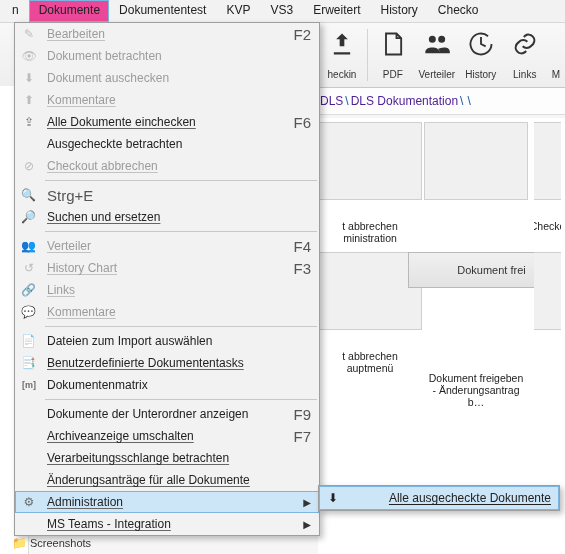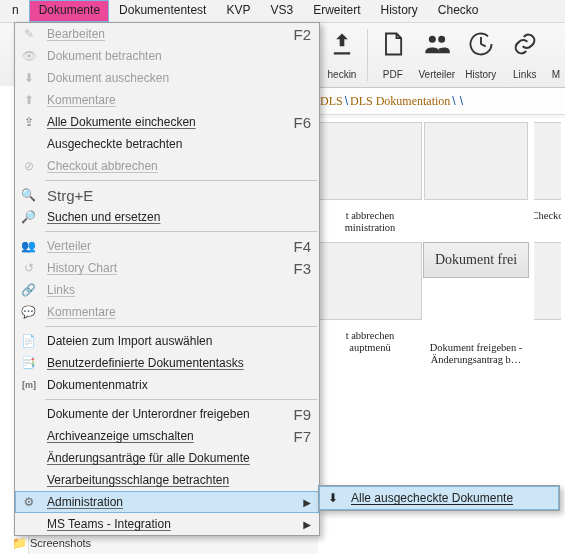--- a/index.html
+++ b/index.html
@@ -65,41 +65,41 @@
   .pathbar {
     display: flex;
     align-items: center;
     height: 22px;
     padding: 2px 6px 2px 320px;
     background: #fdfdfd;
     border-bottom: 1px solid #ddd;
     white-space: nowrap;
     overflow: hidden;
   }
-  .pathbar a { color: #a16207; cursor: default; font-family: Liberation Serif, serif; }
+  .pathbar a { color: #4c1d95; cursor: default; }
   .pathbar .slash { color:#1657a0; padding: 0 2px;}
 
   
   .thumbs {
     position: absolute;
     left: 318px;
     top: 118px;
     right: 0;
     bottom: 0;
     padding: 4px;
     background: #fff;
   }
   .trow { display:flex; gap:10px; margin-bottom:8px;}
-  .titem { width:96px; display:flex; flex-direction:column; align-items:center; gap:10px;font-family:Liberation Serif, serif; }
+  .titem { width:96px; display:flex; flex-direction:column; align-items:center; gap:20px; }
   .titem .timg { width:104px; height:78px; background:#f0f0f0; border:1px solid #cfcfcf; box-sizing:border-box; }
   .titem .tlab { font-size:10.5px; line-height:12px; text-align:center; color:#222; max-height:38px; overflow:hidden; }
   .btnbig {
     width:104px; height:34px; background:linear-gradient(#f0f0f0,#e2e2e2);
     border:1px solid #b9b9b9; display:flex; align-items:center; justify-content:center;
-    font-size:14px; color:#333;
+    font-size:11px; color:#333;padding-left:31px;
   }
 
   
   .tree {
     position:absolute; left:0; top:86px; bottom:0; width:28px;
     background:#ffffff; border-right:1px solid #ddd;
   }
 
   
   .dropdown {
@@ -148,21 +148,21 @@
     width: 240px;
     background:#f2f2f2;
     border:1px solid #9e9e9e;
     box-shadow: 3px 3px 6px rgba(0,0,0,.25);
   }
   .submenu .row {
     display:flex; align-items:center; height:24px; padding:0 8px 0 4px; gap:8px;
   }
   .submenu .row.highlight { background:#cde6f7; outline:1px solid #7bb5e0; outline-offset:-1px;}
   .submenu .row .ic { width:20px; flex:0 0 20px; display:flex; align-items:center; justify-content:center;}
-  .submenu .row .lab { flex:1; }
+  .submenu .row .lab { flex:1;text-align:right; }
   .submenu .row .lab.u { text-decoration: underline; text-underline-offset:2px;}
 
   
   .belowtree {
     position:absolute; left:12px; top:536px; font-size:11px; color:#333;
   }
   .folder-ico { color:#e8a33d; font-size:12px; margin-right:3px;}
 </style>
 </head>
 <body>
@@ -327,35 +327,35 @@
     <span class="ic">📑</span>
     <span class="lab u">Benutzerdefinierte Dokumententasks</span>
   </div>
   <div class="row">
     <span class="ic" style="font-size:9px;font-weight:bold">[m]</span>
     <span class="lab">Dokumentenmatrix</span>
   </div>
   <hr>
   <div class="row">
     <span class="ic"></span>
-    <span class="lab">Dokumente der Unterordner freigeben</span>
+    <span class="lab">Dokumente der Unterordner anzeigen</span>
     <span class="sc">F9</span>
   </div>
   <div class="row">
     <span class="ic"></span>
     <span class="lab u">Archiveanzeige umschalten</span>
     <span class="sc">F7</span>
   </div>
   <div class="row">
     <span class="ic"></span>
+    <span class="lab u">Verarbeitungsschlange betrachten</span>
+  </div>
+  <div class="row">
+    <span class="ic"></span>
     <span class="lab u">Änderungsanträge für alle Dokumente</span>
-  </div>
-  <div class="row">
-    <span class="ic"></span>
-    <span class="lab u">Verarbeitungsschlange betrachten</span>
   </div>
   <div class="row highlight">
     <span class="ic">⚙</span>
     <span class="lab u">Administration</span>
     <span class="arw">▶</span>
   </div>
   <div class="row">
     <span class="ic"></span>
     <span class="lab u">MS Teams - Integration</span>
     <span class="arw">▶</span>

